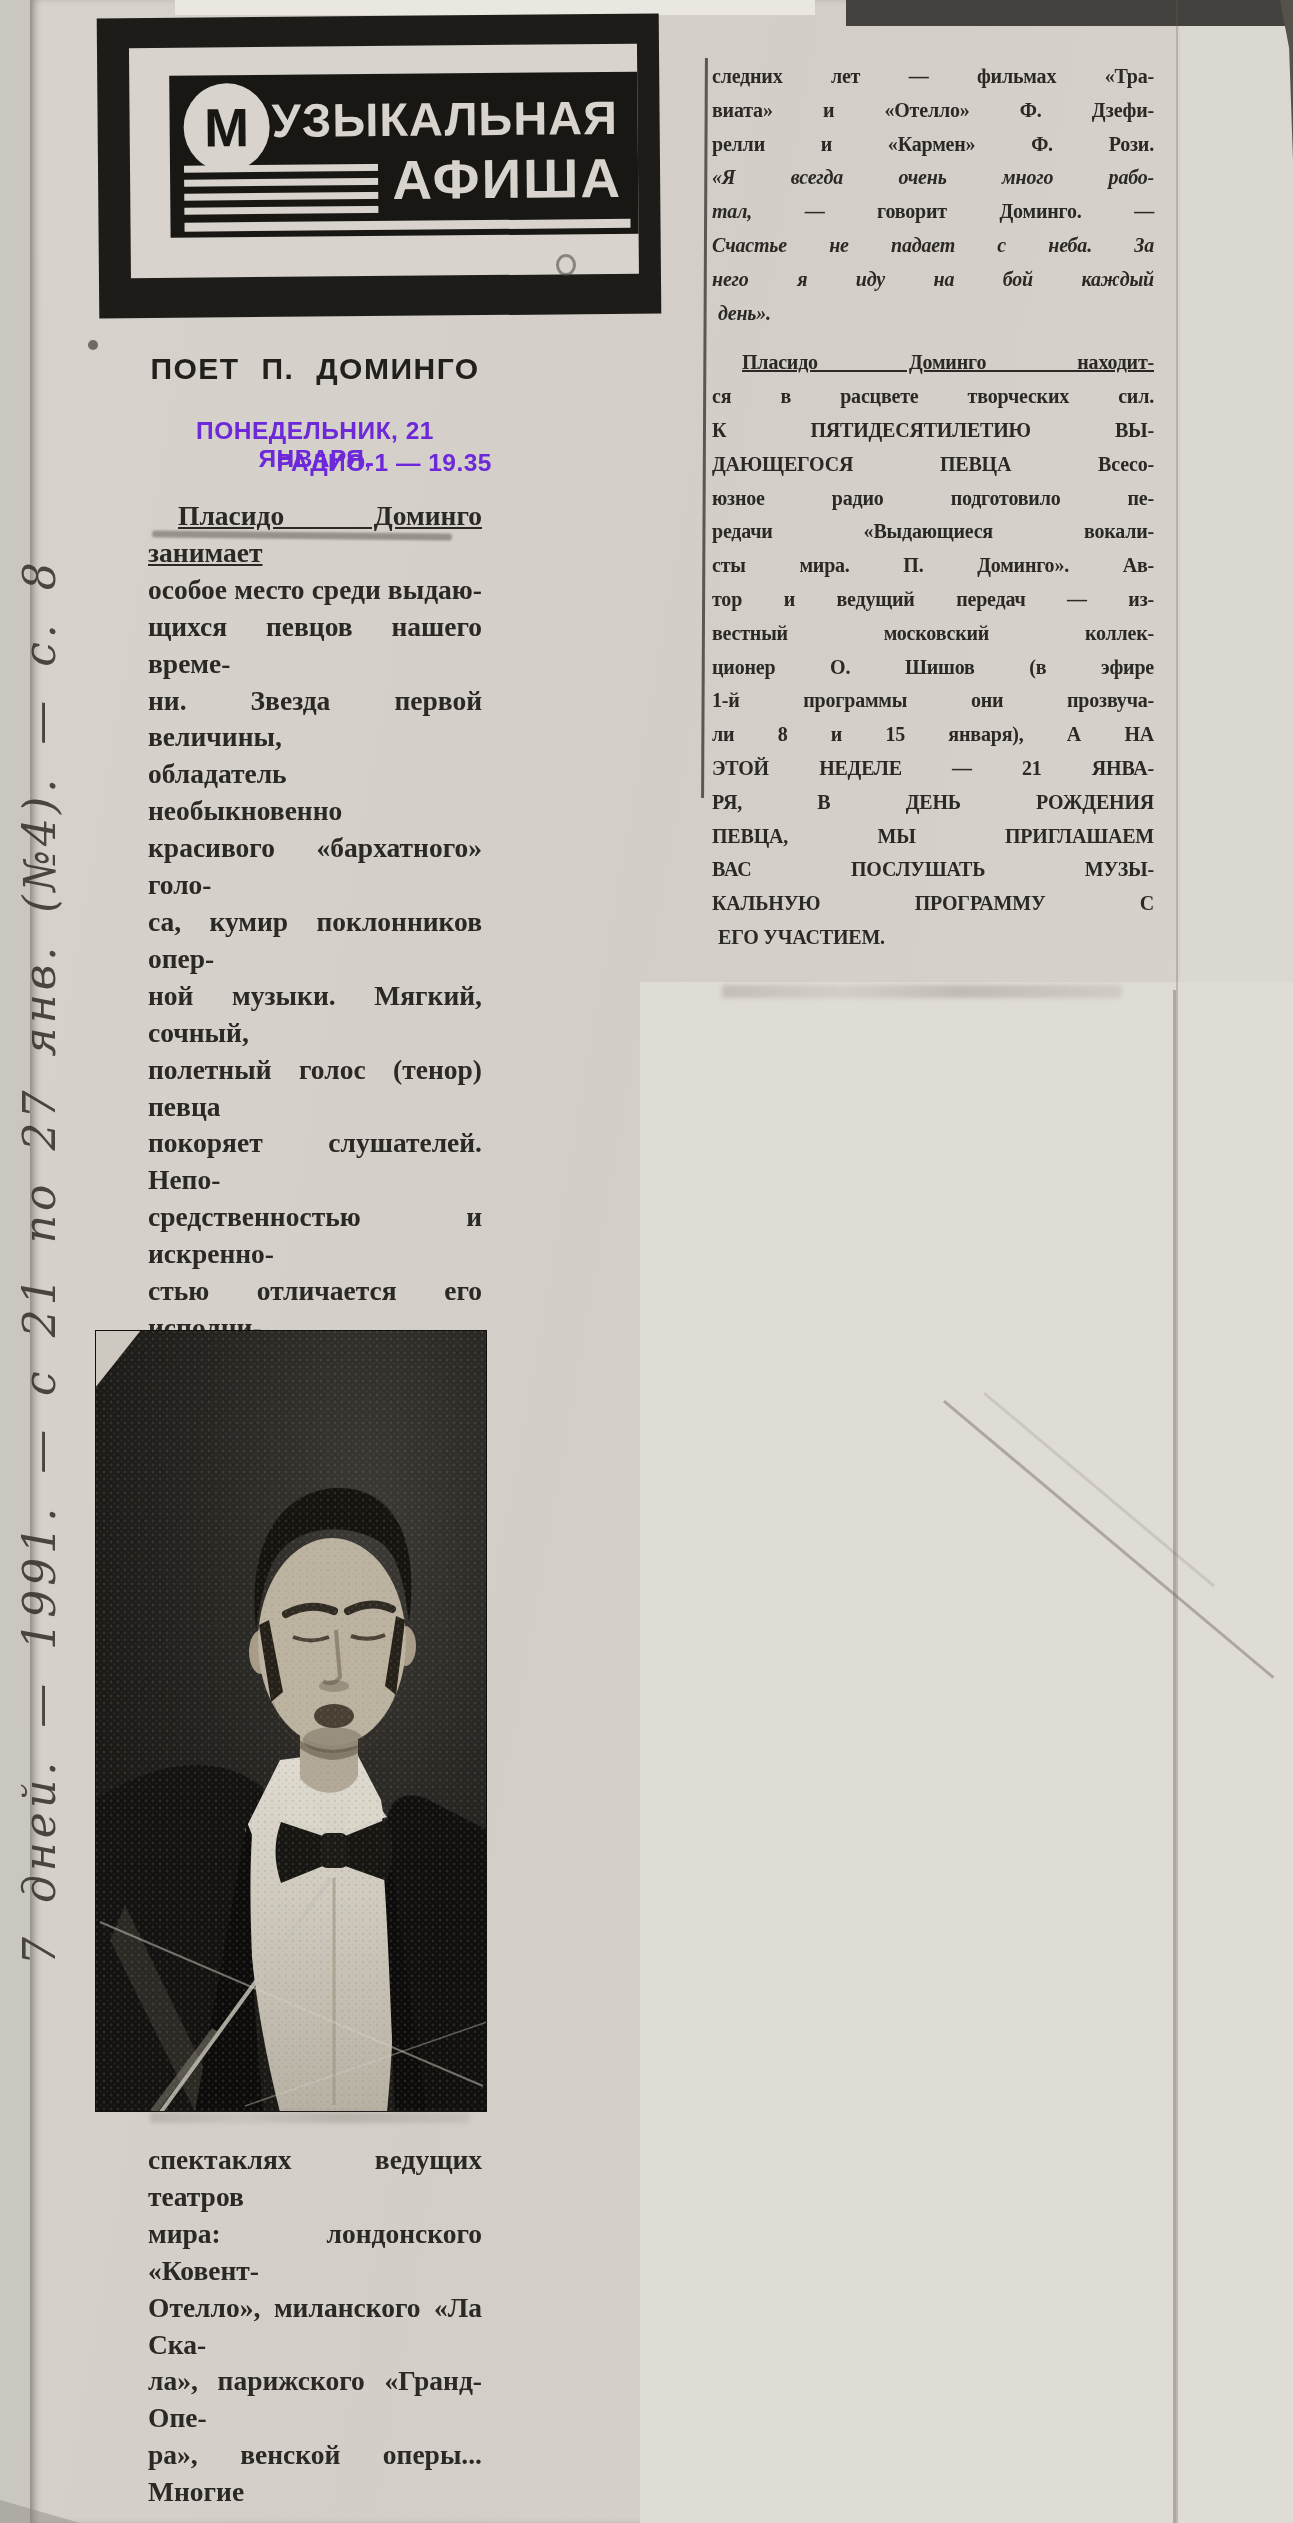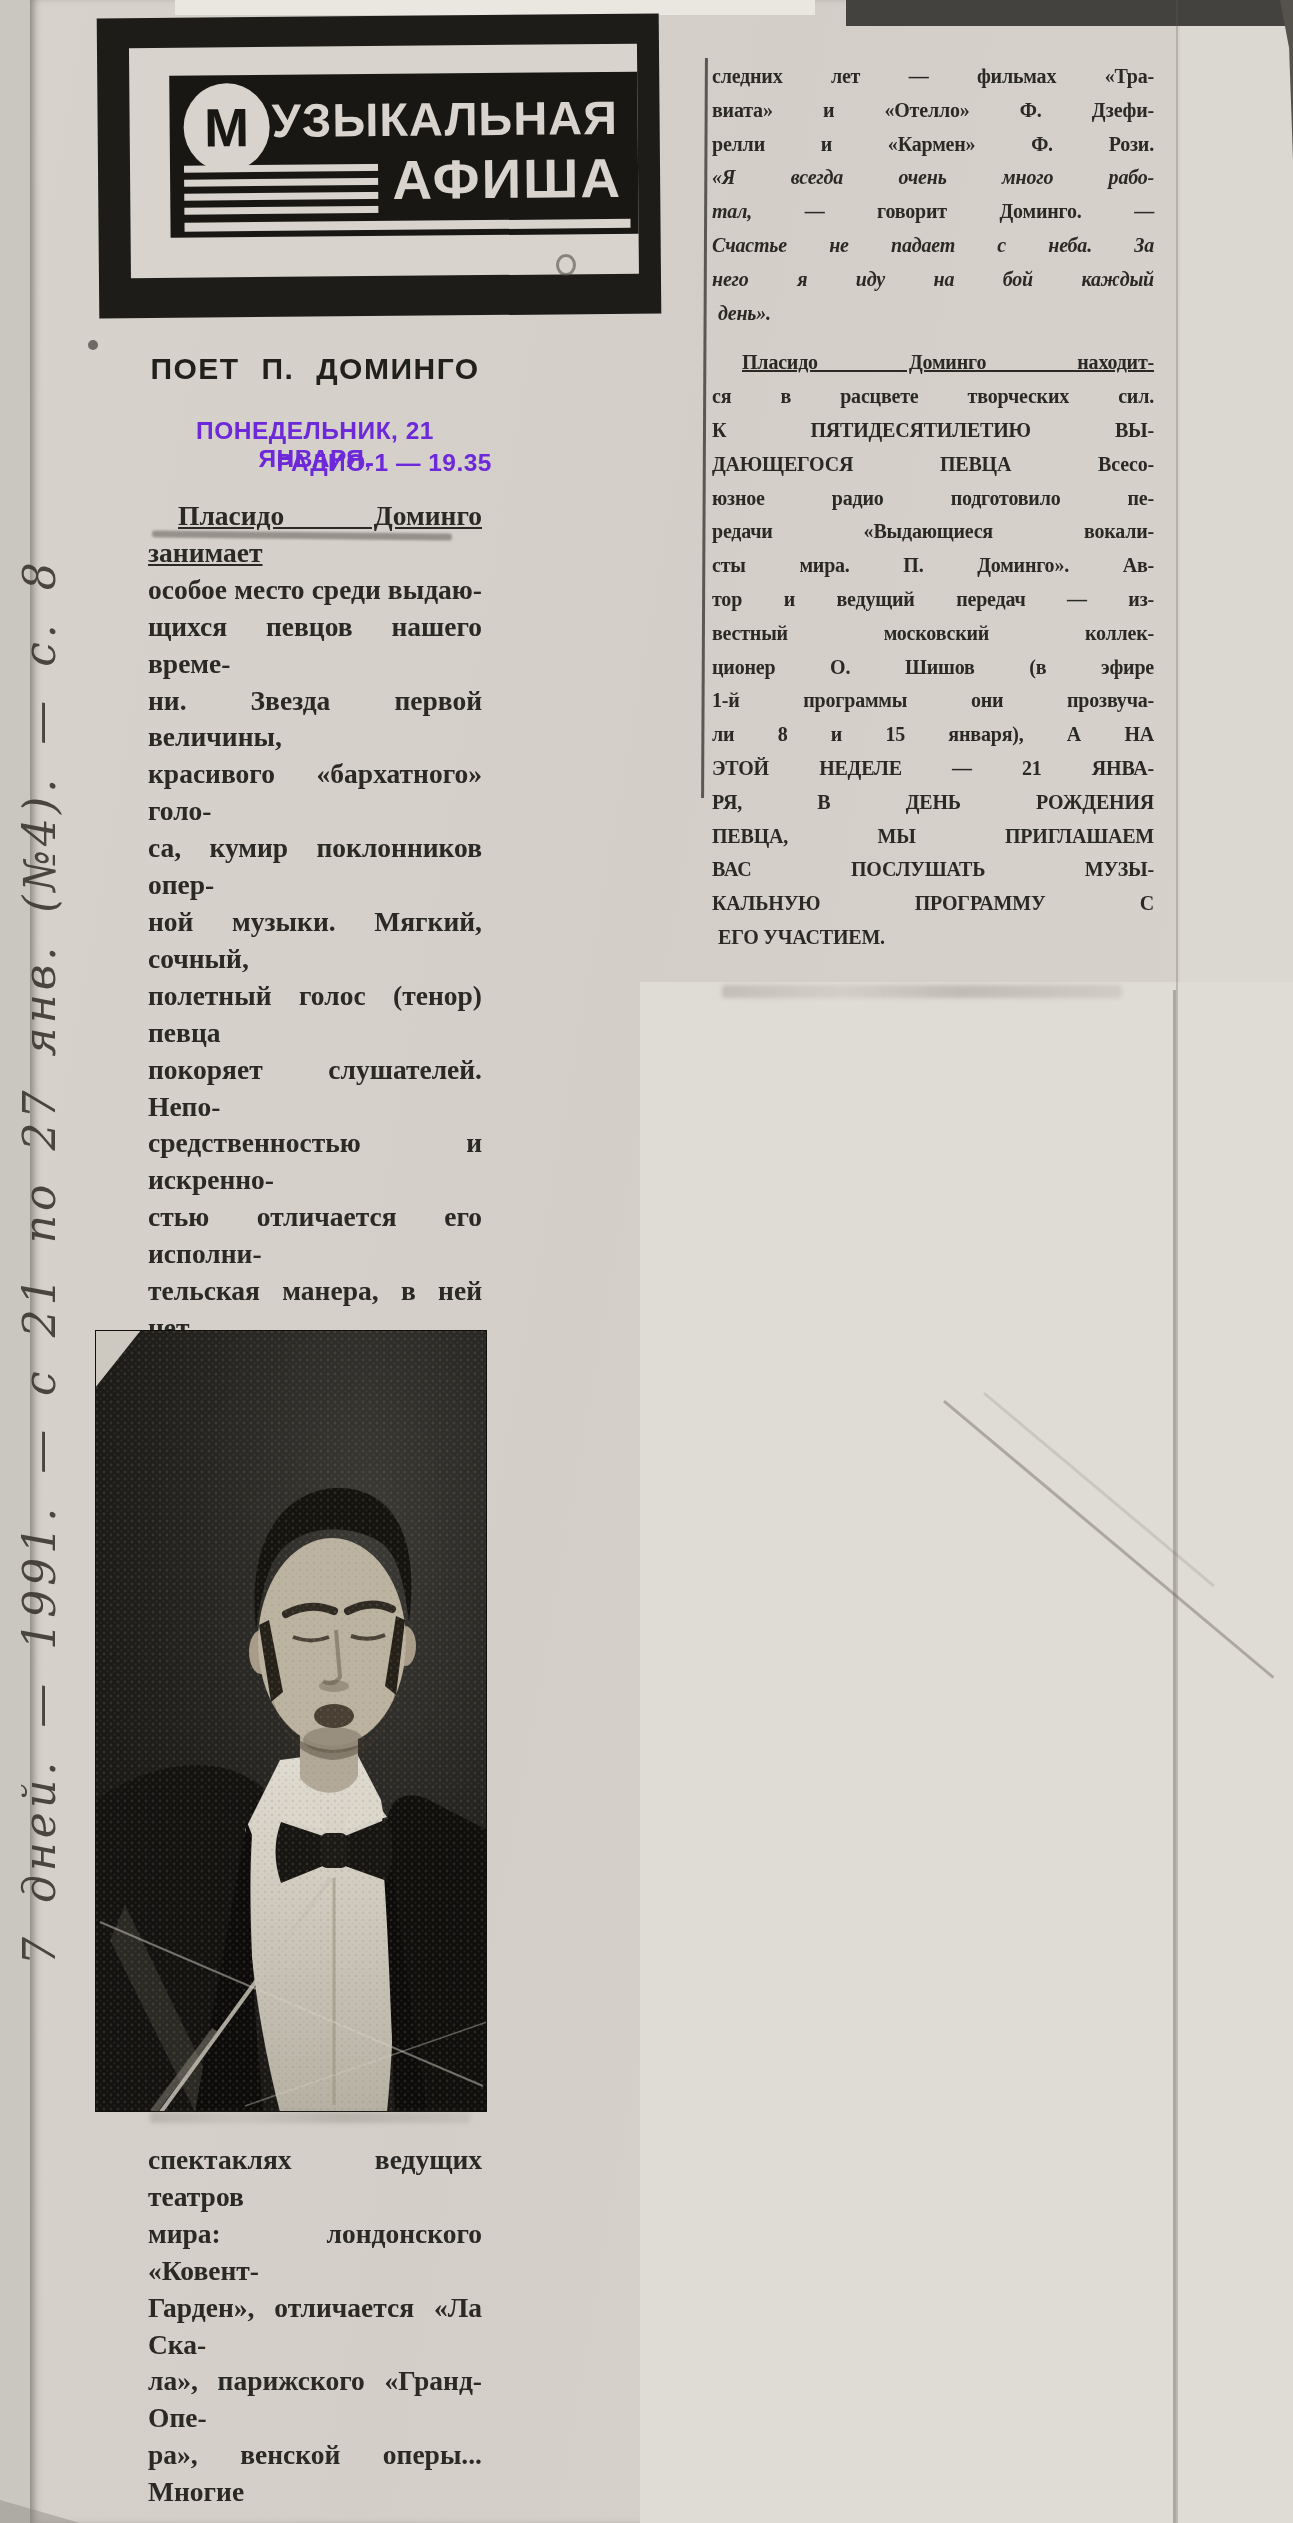--- a/index.html
+++ b/index.html
@@ -114,20 +114,21 @@
   <div class="subhead s1">ПОНЕДЕЛЬНИК, 21 ЯНВАРЯ,</div>
   <div class="subhead s2">РАДИО-1 — 19.35</div>
   <div class="underline-mark"></div>
 
   <div id="col1-main" class="textblock col1v">
       <div class="para">
         <div class="tl f">Пласидо Доминго занимает</div>
         <div class="tl">особое место среди выдаю-</div>
         <div class="tl">щихся певцов нашего време-</div>
         <div class="tl">ни. Звезда первой величины,</div>
+        <div class="tl">обладатель необыкновенно</div>
         <div class="tl">красивого «бархатного» голо-</div>
         <div class="tl">са, кумир поклонников опер-</div>
         <div class="tl">ной музыки. Мягкий, сочный,</div>
         <div class="tl">полетный голос (тенор) певца</div>
         <div class="tl">покоряет слушателей. Непо-</div>
         <div class="tl">средственностью и искренно-</div>
         <div class="tl">стью отличается его исполни-</div>
         <div class="tl">тельская манера, в ней нет</div>
         <div class="tl">аффектации чувств, игры на</div>
         <div class="tl e">публику, малейшей фальши...</div>
@@ -194,21 +195,21 @@
     <line x1="150" y1="776" x2="392" y2="692" stroke="#d5d0c4" stroke-width="1.5" opacity=".4"></line>
     <rect width="392" height="782" fill="url(#ht)"></rect>
     <polygon points="0,0 46,0 0,58" fill="#cdc9c1"></polygon>
     <rect x="0" y="0" width="392" height="782" fill="none" stroke="#11100e" stroke-width="2"></rect>
   </svg>
 
   <div id="col1-cont" class="textblock col1v">
       <div class="para">
         <div class="tl">спектаклях ведущих театров</div>
         <div class="tl">мира: лондонского «Ковент-</div>
-        <div class="tl">Гарден», отличается «Ла Ска-</div>
+        <div class="tl">Отелло», миланского «Ла Ска-</div>
         <div class="tl">ла», парижского «Гранд-Опе-</div>
         <div class="tl">ра», венской оперы... Многие</div>
         <div class="tl">оперные партии записаны До-</div>
       </div>
     </div>
 
   <div class="divider"></div>
   <div id="col2-main" class="textblock col2v">
       <div class="para">
         <div class="tl">следних лет — фильмах «Тра-</div>

